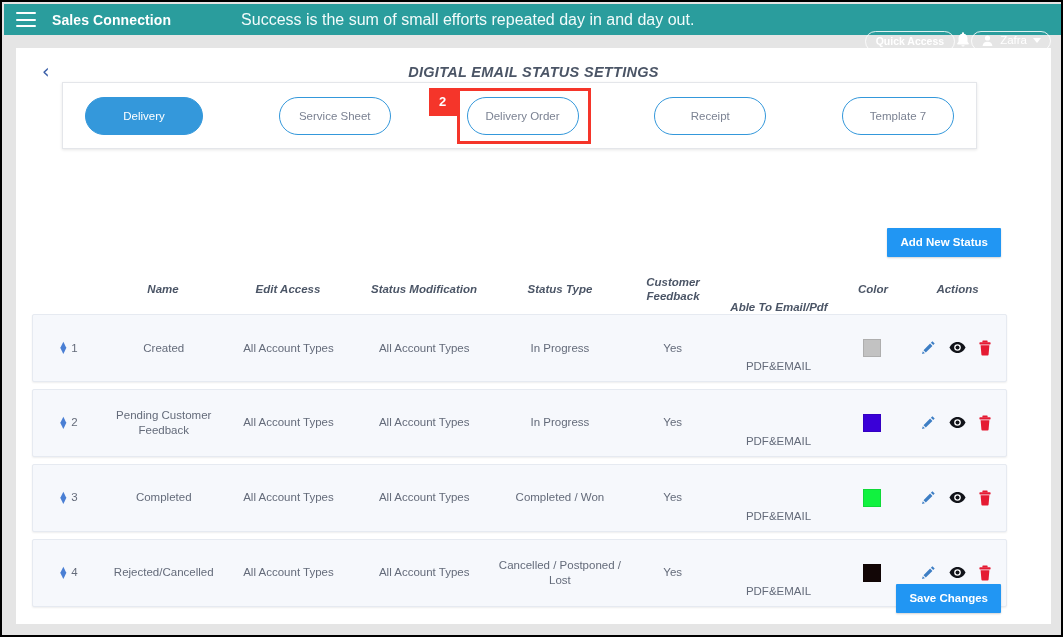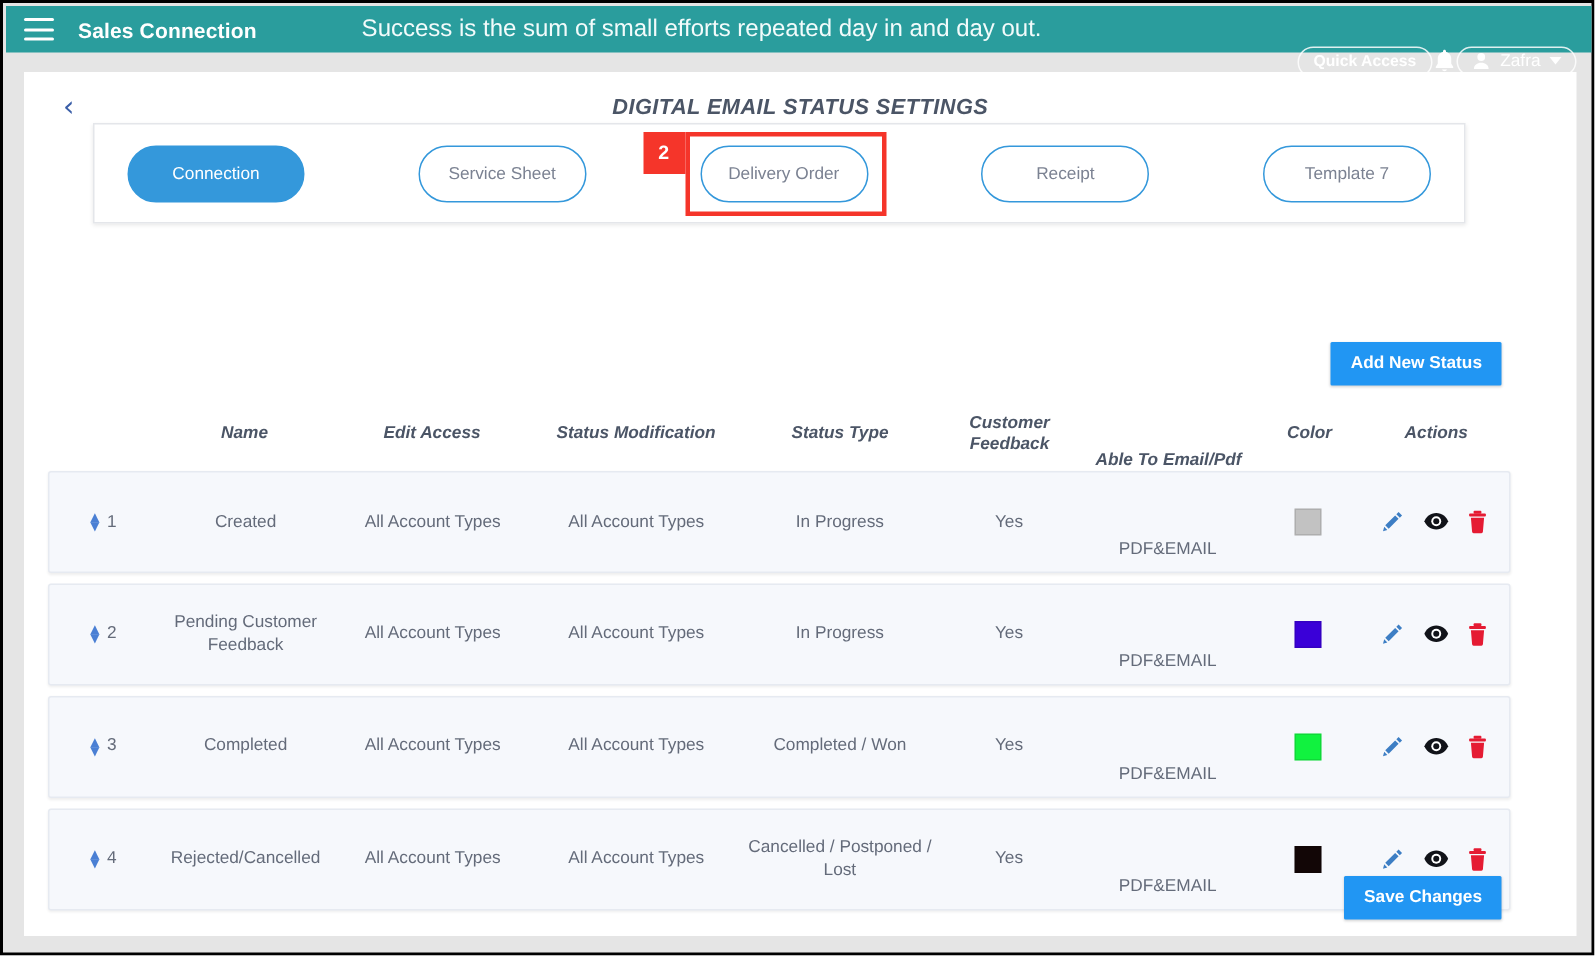--- a/index.html
+++ b/index.html
@@ -37,21 +37,21 @@
     letter-spacing: .1px;
     white-space: nowrap;
   }
   .tagline {
     margin-left: 70px;
     font-size: 16px; font-weight: normal;
     color: #f2fbfb; white-space: nowrap;
   }
   .appbar-right {
     margin-left: auto; margin-right: 12px;
-    display: flex; align-items: center;  margin-top: 43px;
+    display: flex; align-items: flex-start;  margin-top: 43px;
   }
   .pill-quick {
     border: 1px solid rgba(255,255,255,.85);
     border-radius: 11px;
     padding: 3px 10px 4px;
     font-size: 10.5px; font-weight: bold;
     color: #ffffff; white-space: nowrap;
     cursor: pointer;
   }
   .bell { width: 16px; height: 18px; position: relative; cursor: pointer; }
@@ -257,21 +257,21 @@
     <div class="page-head">
       <div class="back-chevron">‹</div>
       <div class="page-title">DIGITAL EMAIL STATUS SETTINGS</div>
     </div>
 
   </div>
 
   <div class="tabstrip">
 
     <div class="tab-wrap">
-      <div class="tab active">Connection</div>
+      <div class="tab active">Delivery</div>
     </div>
 
 
     <div class="tab-wrap">
       <div class="tab">Service Sheet</div>
     </div>
 
     <div class="tab-wrap">
       <div class="tab">Delivery Order</div>
       <div class="hl-box"></div>

